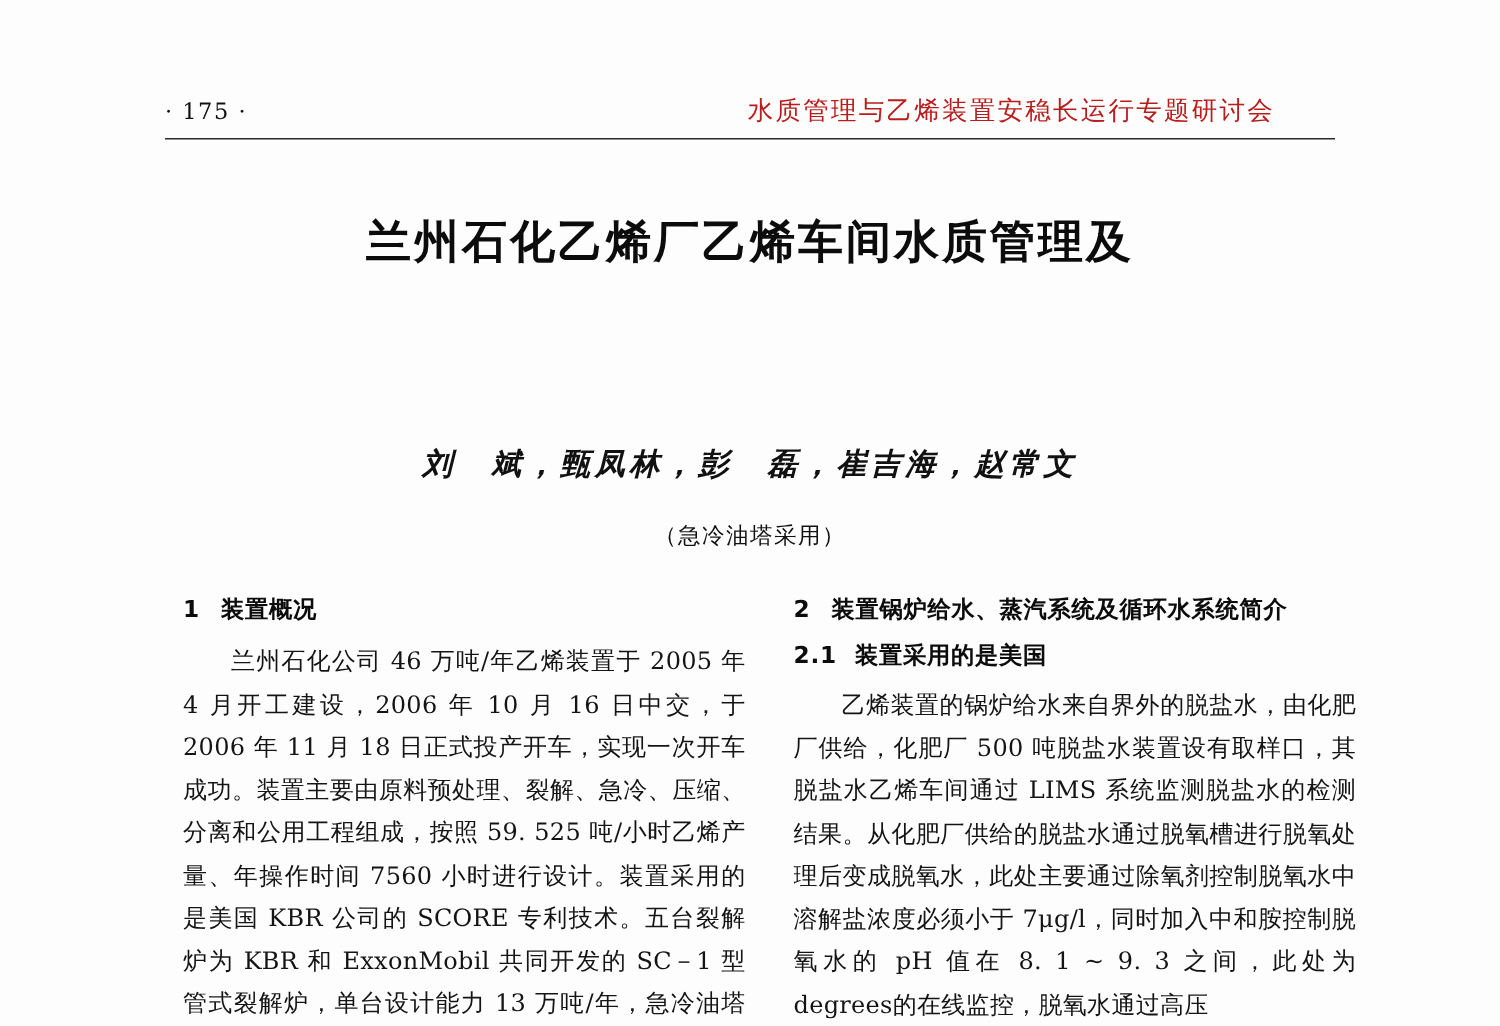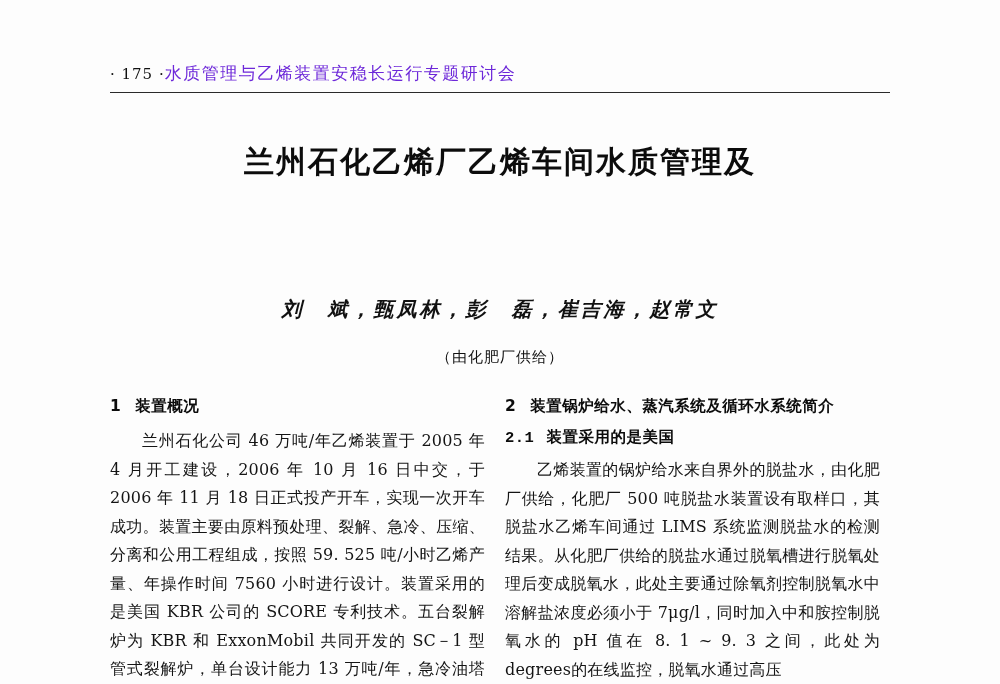--- a/index.html
+++ b/index.html
@@ -31,24 +31,24 @@
   }
   .runhead .pagenum {
     font-size: 15px;
     letter-spacing: 1px;
     color: #111;
     white-space: nowrap;
     font-family: "DejaVu Serif", "Liberation Serif", serif;
   }
   .runhead .runtitle {
     flex: 1;
-    text-align: left;
+    text-align: right;
     font-size: 17px;
     letter-spacing: 1.5px;
-    color: #6d28d9;
+    color: #b91c1c;
     padding-right: 40px;
   }
   .rule {
     position: absolute;
     left: 110px;
     top: 92px;
     width: 780px;
     height: 1px;
     background: #2a2a2a;
   }
@@ -89,26 +89,26 @@
     width: 780px;
     text-align: center;
     font-size: 15px;
     letter-spacing: 1px;
     color: #111;
   }
 
   
   .columns {
     position: absolute;
-    left: 110px;
+    left: 122px;
     top: 396px;
     width: 786px;
     height: 288px;
     display: flex;
-    gap: 20px;
+    gap: 32px;
   }
   .col {
     width: 375px;
     overflow: hidden;
   }
   .h1 {
     font-size: 15.5px;
     font-weight: bold;
     letter-spacing: 0.5px;
     margin: 0 0 10px 0;
@@ -117,21 +117,21 @@
   }
   .h1 .num { margin-right: 14px; }
   .h2 {
     font-size: 15.5px;
     font-weight: bold;
     letter-spacing: 0.5px;
     margin: 6px 0 8px 0;
     font-family: "DejaVu Sans", "Liberation Sans", sans-serif;
     color: #0c0c0c;
   }
-  .h2 .num { margin-right: 12px; font-family: Liberation Mono, monospace; }
+  .h2 .num { margin-right: 12px; }
   .para {
     font-size: 16px;
     line-height: 28.5px;
     text-align: justify;
     text-indent: 2em;
     margin: 0;
     letter-spacing: 0.2px;
     color: #141414;
     font-family: "DejaVu Serif", "Liberation Serif", serif;
   }
@@ -145,21 +145,21 @@
     <span class="pagenum">· 175 ·</span>
     <span class="runtitle">水质管理与乙烯装置安稳长运行专题研讨会</span>
   </div>
   <div class="rule"></div>
 
   <div class="title">
     <span class="line1">兰州石化乙烯厂乙烯车间水质管理及</span>
   </div>
 
   <div class="authors">刘　斌，甄凤林，彭　磊，崔吉海，赵常文</div>
-  <div class="affiliation">（由化肥厂供给）</div>
+  <div class="affiliation">（急冷油塔采用）</div>
 
   <div class="columns">
 
     <div class="col">
       <div class="h1">
         <span class="num">1</span><span>装置概况</span>
       </div>
       <p class="para">兰州石化公司 46 万吨/年乙烯装置于 2005 年 4 月开工建设，2006 年 10 月 16 日中交，于 2006 年 11 月 18 日正式投产开车，实现一次开车成功。装置主要由原料预处理、裂解、急冷、压缩、分离和公用工程组成，按照 59. 525 吨/小时乙烯产量、年操作时间 7560 小时进行设计。装置采用的是美国 KBR 公司的 SCORE 专利技术。五台裂解炉为 KBR 和 ExxonMobil 共同开发的 SC－1 型管式裂解炉，单台设计能力 13 万吨/年，急冷油塔采用</p>
     </div>
 

